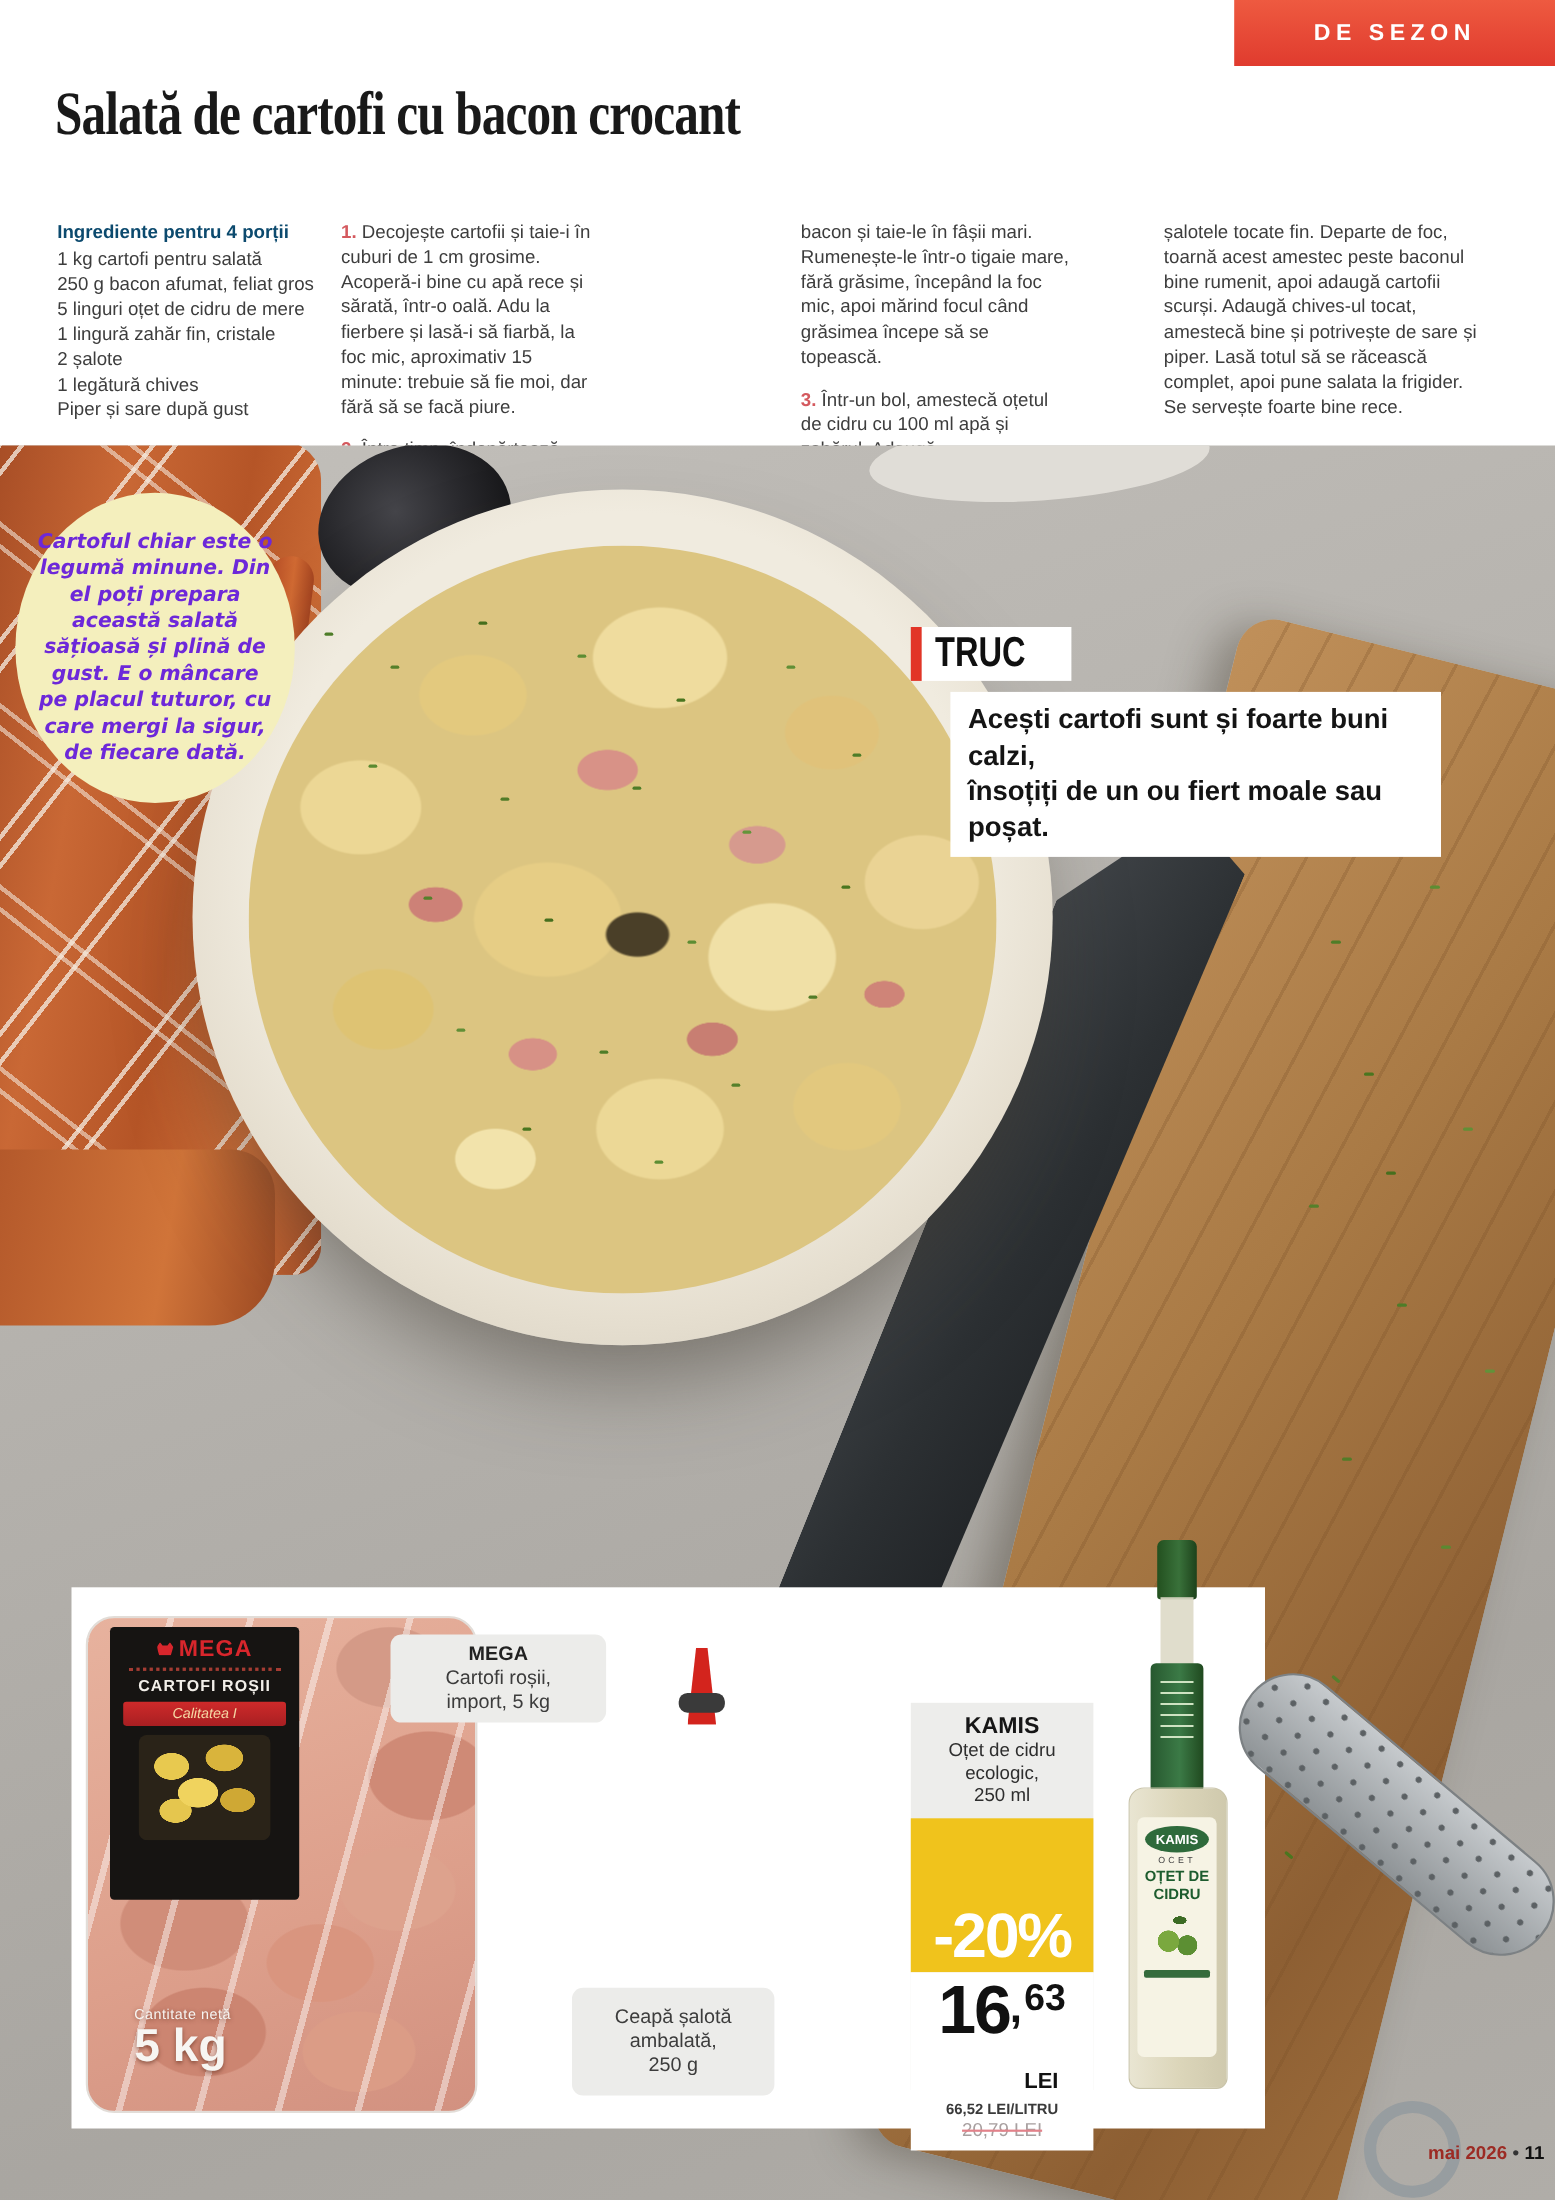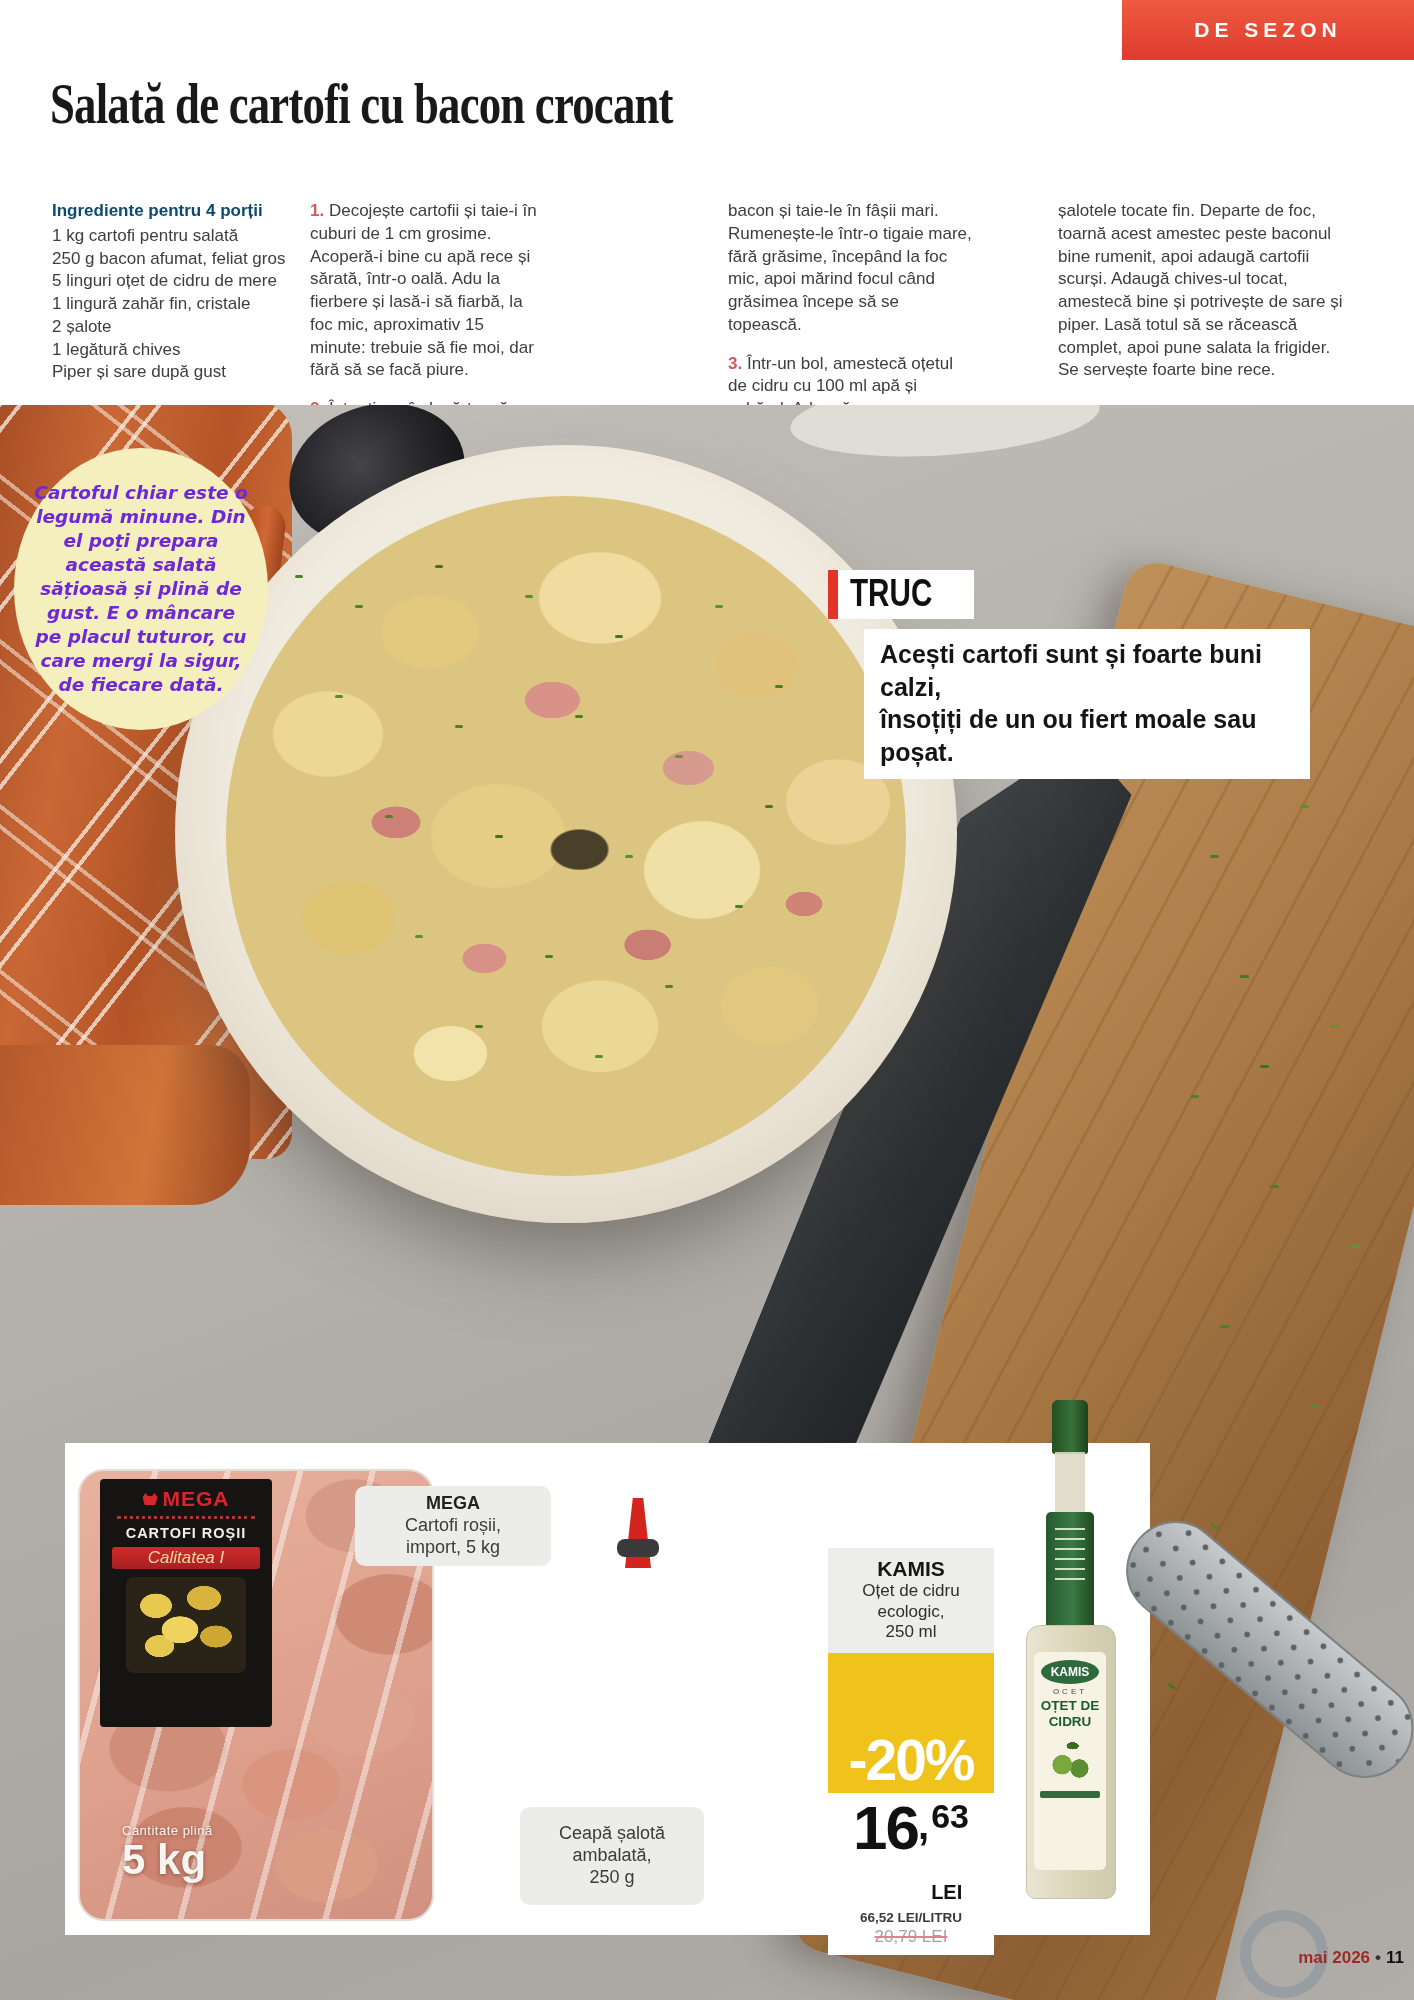--- a/index.html
+++ b/index.html
@@ -144,21 +144,21 @@
         background:repeating-linear-gradient(105deg,rgba(255,255,255,.45) 0 6px,rgba(255,255,255,0) 6px 70px);}
   .bag-label{position:absolute;left:20px;top:8px;width:172px;height:240px;background:#161412;
         border-radius:4px;padding:8px 0 0 0;text-align:center;z-index:2;}
   .mega-logo{display:flex;align-items:center;justify-content:center;gap:5px;}
   .bull{width:15px;height:12px;background:#d8262c;
         clip-path:polygon(0 35%,20% 0,35% 25%,65% 25%,80% 0,100% 35%,85% 100%,15% 100%);}
   .mega-logo span{color:#d8262c;font-weight:800;font-size:21px;letter-spacing:1px;}
   .dots{margin:5px auto 6px;width:80%;border-top:3px dotted #a53c33;}
   .bag-name{color:#f2efe9;font-weight:700;font-size:14.5px;letter-spacing:1px;}
   .ribbon{margin:6px auto 0;width:86%;height:22px;background:linear-gradient(180deg,#cf2a2a,#a81f22);
-        border-radius:3px;color:#f6d9a5;font-style:italic;font-size:17px;line-height:22px;}
+        border-radius:3px;color:#f6d9a5;font-style:italic;font-size:13px;line-height:22px;}
   .label-pots{margin:8px auto 0;width:120px;height:96px;border-radius:8px;
         background:
           radial-gradient(26px 20px at 25% 30%,#e8c94f 0 60%,rgba(0,0,0,0) 62%),
           radial-gradient(28px 20px at 65% 22%,#d9b43c 0 60%,rgba(0,0,0,0) 62%),
           radial-gradient(30px 22px at 45% 55%,#f0d35e 0 60%,rgba(0,0,0,0) 62%),
           radial-gradient(26px 18px at 75% 62%,#cfa834 0 60%,rgba(0,0,0,0) 62%),
           radial-gradient(24px 18px at 28% 72%,#e5c64e 0 60%,rgba(0,0,0,0) 62%),
           #2a2318;}
   .bag-weight{position:absolute;left:42px;top:352px;z-index:2;color:#f7f5f2;
         text-shadow:0 1px 4px rgba(90,40,25,.6);}
@@ -283,21 +283,21 @@
           <div class="mega-logo">
             <span class="bull"></span>
             <span>MEGA</span>
           </div>
           <div class="dots"></div>
           <div class="bag-name">CARTOFI ROȘII</div>
           <div class="ribbon">Calitatea I</div>
           <div class="label-pots"></div>
         </div>
         <div class="bag-weight">
-          <div class="net" style="position:static;width:auto;height:auto;background:none;border-radius:0;">Cantitate plină</div>
+          <div class="net" style="position:static;width:auto;height:auto;background:none;border-radius:0;">Cantitate netă</div>
           <div class="kg">5 kg</div>
         </div>
       </div>
 
       <div class="pbox box-mega">
         <span class="b">MEGA</span>
         <span>Cartofi roșii,</span>
         <span>import, 5 kg</span>
       </div>
 

